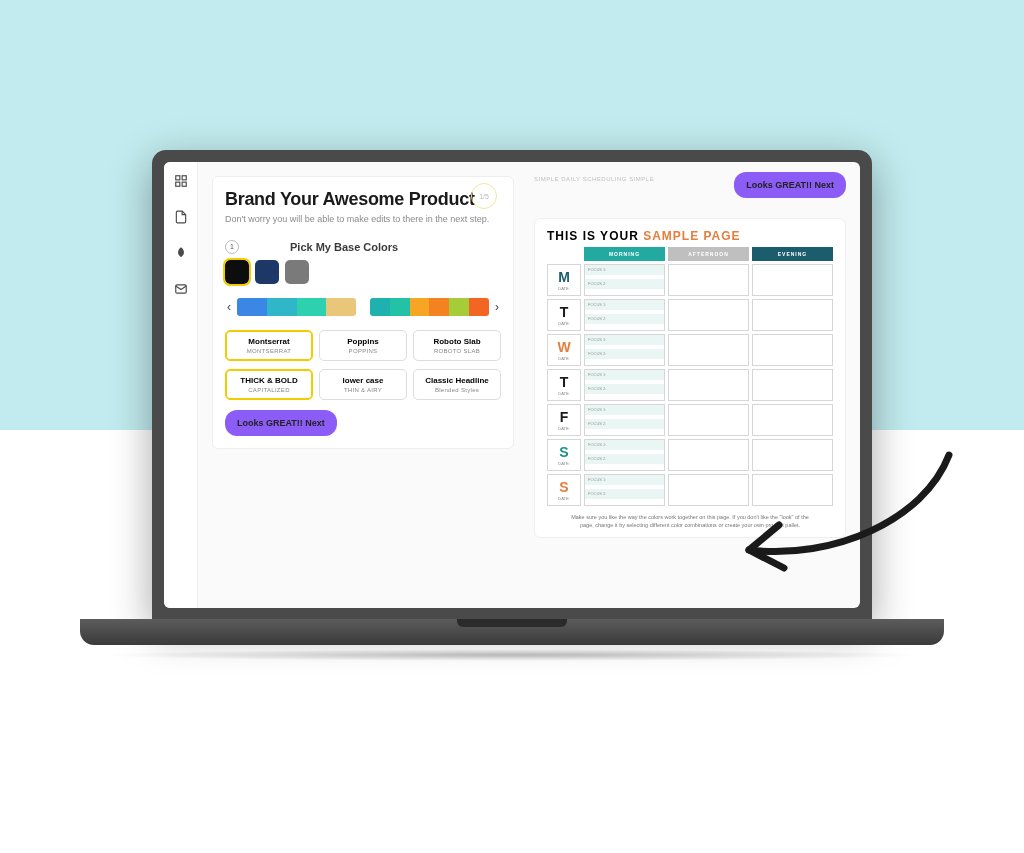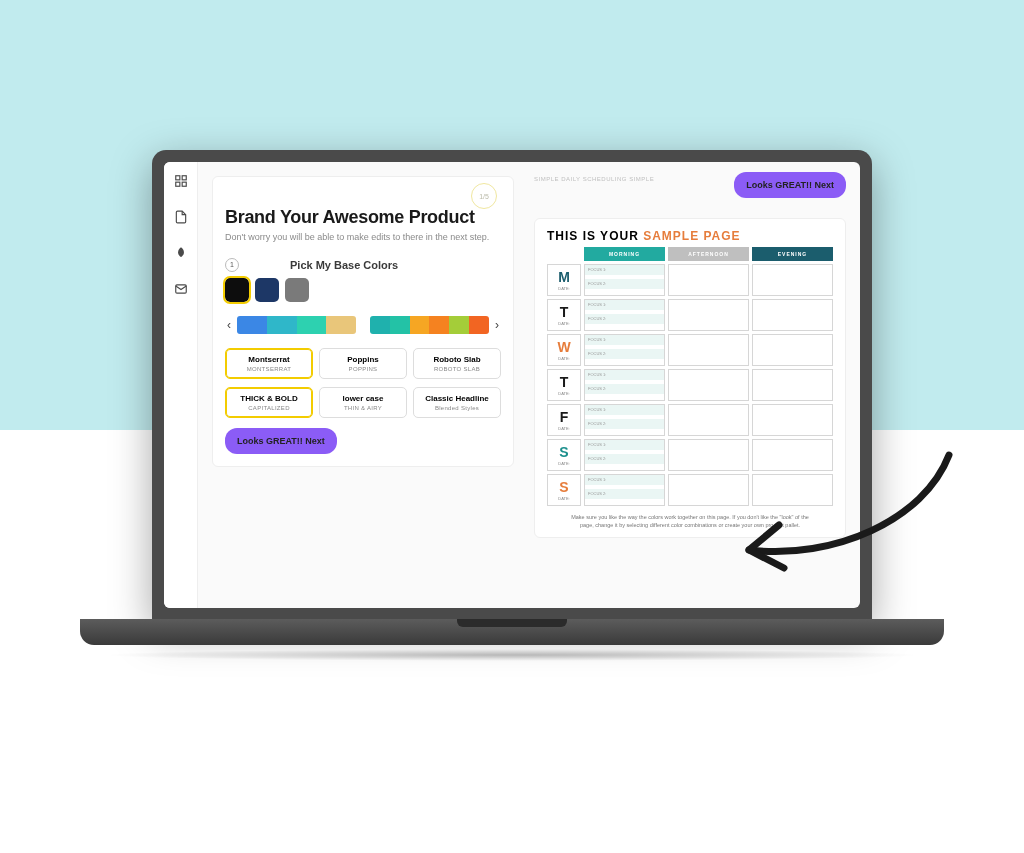--- a/index.html
+++ b/index.html
@@ -5,21 +5,21 @@
 * { margin:0; padding:0; box-sizing:border-box; font-family: -apple-system, BlinkMacSystemFont, "Segoe UI", Arial, sans-serif; }
 body { width:1024px; height:853px; position:relative; overflow:hidden; background:#fff; }
 .bg-top { position:absolute; top:0; left:0; right:0; height:430px; background:#c1ebee; }
 .laptop { position:absolute; left:80px; top:150px; width:864px; }
 .screen-bezel { width:720px; height:470px; margin:0 auto; background:#4a4a4a; border-radius:14px 14px 0 0; padding:12px; box-shadow:0 12px 40px rgba(0,0,0,0.35); }
 .screen { width:100%; height:100%; background:#fafafa; border-radius:6px; overflow:hidden; display:flex; position:relative; }
 .sidebar { width:34px; background:#fff; border-right:1px solid #eee; display:flex; flex-direction:column; align-items:center; padding-top:12px; gap:18px; }
 .sidebar svg { width:14px; height:14px; color:#4a4a4a; }
 .panel-left { width:330px; padding:14px 14px 14px 14px; }
 .card { background:#fff; border-radius:6px; padding:12px; border:1px solid #eee; }
-.page-title { font-size:18px; font-weight:800; color:#1a1a1a; letter-spacing:-0.3px;margin-top:18px; }
+.page-title { font-size:18px; font-weight:800; color:#1a1a1a; letter-spacing:-0.3px; }
 .page-sub { font-size:9px; color:#8a8a8a; margin-top:3px; line-height:1.4; }
 .step-badge { position:absolute; right:16px; top:6px; width:26px; height:26px; border-radius:50%; border:1px solid #f0e7a0; display:flex; align-items:center; justify-content:center; font-size:7px; color:#bba; }
 .section { margin-top:14px; }
 .sec-head { display:flex; align-items:center; gap:8px; }
 .sec-num { width:14px; height:14px; border-radius:50%; border:1px solid #bbb; display:flex; align-items:center; justify-content:center; font-size:7px; color:#555; }
 .sec-title { font-size:11px; font-weight:700; color:#3a3a3a;padding-left:43px; }
 .chips { display:flex; gap:6px; margin-top:6px; flex-wrap:wrap; }
 .chip { width:24px; height:24px; border-radius:5px; border:2px solid transparent; }
 .chip.selected { outline:2px solid #f3cc00; }
 .accent-row { display:flex; align-items:center; gap:4px; margin-top:8px; }

